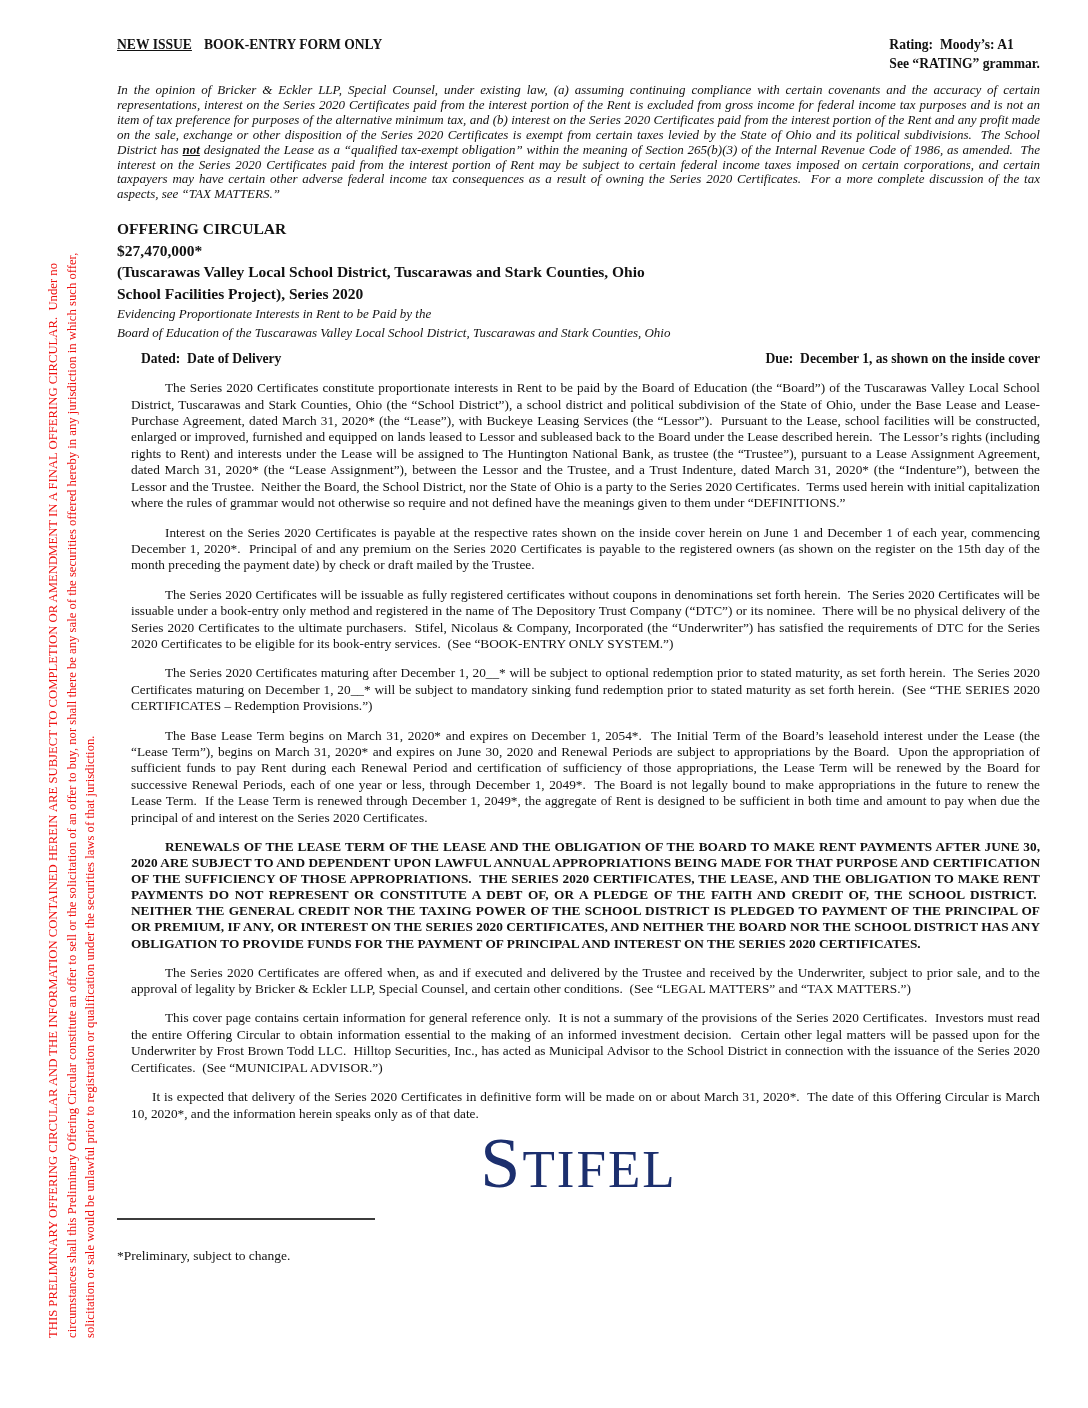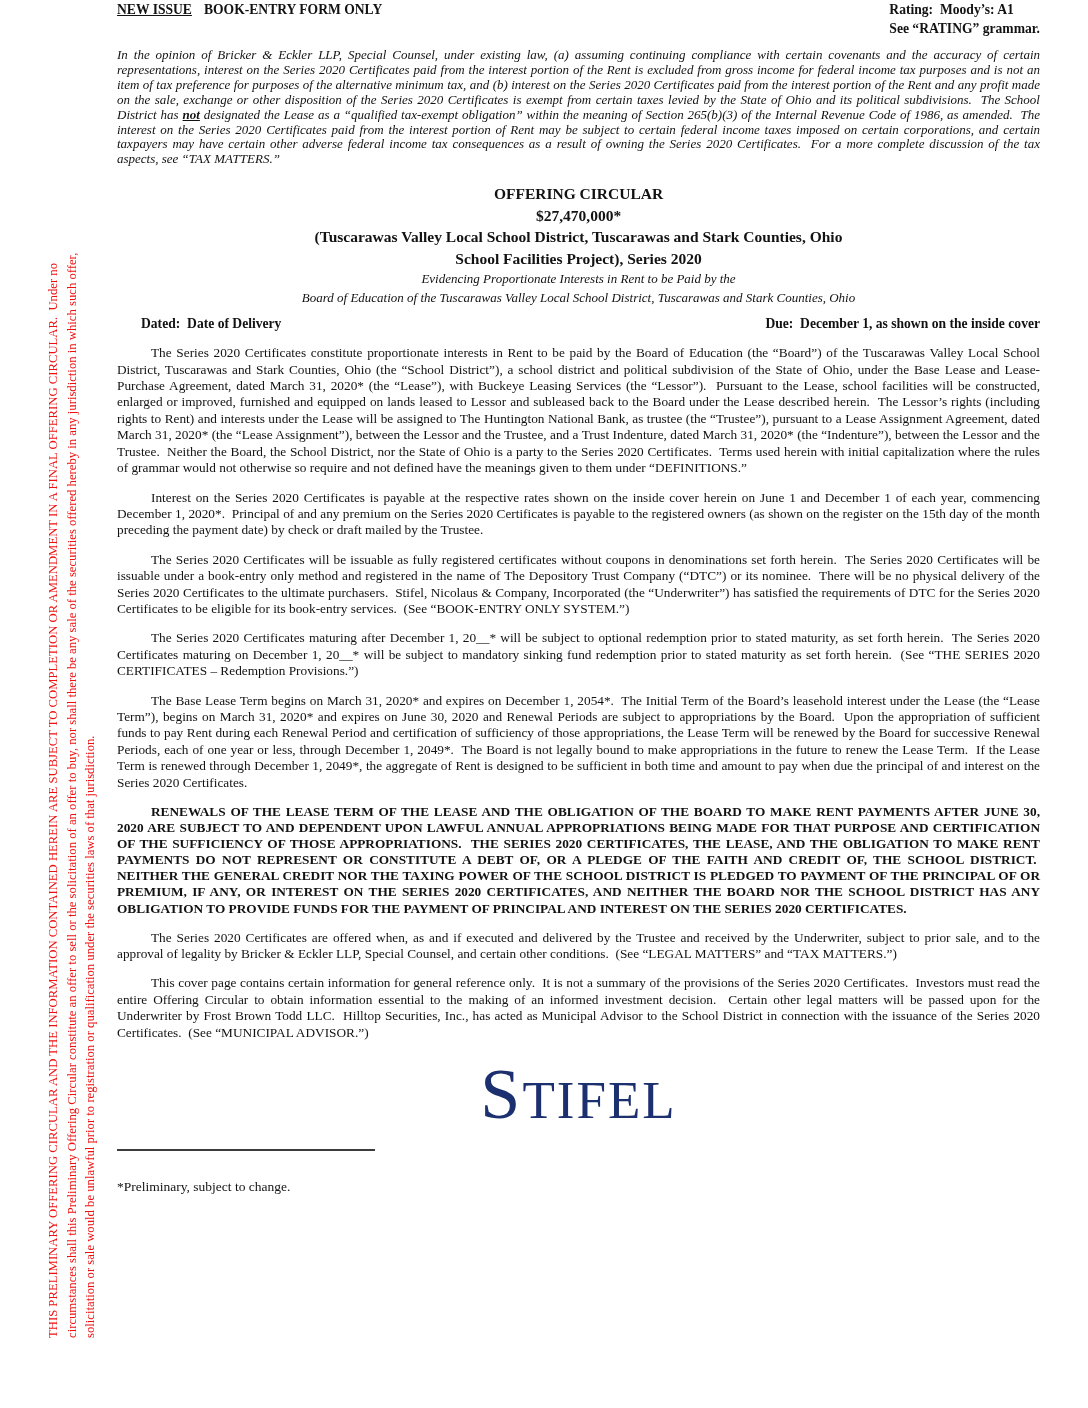--- a/index.html
+++ b/index.html
@@ -17,63 +17,64 @@
   .banner {
     margin-top:30px;
     text-align:center;
     font-weight:bold;
     font-size:17px;
     letter-spacing:.2px;
     color:var(--banner_red,#e80000);
   }
 
   .issue-row {
+    margin-top:35px;
     display:flex;
     justify-content:space-between;
     align-items:flex-start;
     font-weight:bold;
     font-size:13.6px;
     line-height:19px;
   }
   .issue-left .u { text-decoration:underline; }
   .issue-left .gap { display:inline-block; width:12px; }
   .rating-block { text-align:left; }
 
   .opinion {
     margin:10px 0 0 0;
     font-style:italic;
     font-size:13px;
     line-height:14.9px;
     text-align:justify;
   }
 
-  .title-block { margin-top:16px; text-align:center; }
+  .title-block { margin-top:16px; text-align:left; }
   .tb-b { font-weight:bold; font-size:15.5px; line-height:21.5px; }
   .tb-i { font-style:italic; font-size:13px; line-height:19px; }
 
   .dated-row {
     margin-top:9px;
     display:flex;
     justify-content:space-between;
     font-weight:bold;
     font-size:13.6px;
     margin-left:24px;
   }
 
   .body-p {
-    margin:13px 0 0 0;
+    margin:13px 0 0 14px;
     font-size:13.3px;
     line-height:16.4px;
     text-align:justify;
     text-indent:34px;
   }
   .body-p.caps { font-weight:bold; line-height:16.1px; }
   .body-p.last { text-indent:21px; }
 
-  .logo-wrap { margin-top:20px; text-align:center; }
+  .logo-wrap { margin-top:8px; text-align:center; }
   .logo-text {
     display:block;
     color:var(--logo_navy,#1c2f6e);
     font-family:"Liberation Serif", serif;
     font-size:53px;
     line-height:66px;
     letter-spacing:2px;
     font-weight:normal;
   }
   .logo-text::first-letter { font-size:72px; }
@@ -138,20 +139,21 @@
     </div>
 
     <p class="body-p">The Series 2020 Certificates constitute proportionate interests in Rent to be paid by the Board of Education (the “Board”) of the Tuscarawas Valley Local School District, Tuscarawas and Stark Counties, Ohio (the “School District”), a school district and political subdivision of the State of Ohio, under the Base Lease and Lease-Purchase Agreement, dated March 31, 2020* (the “Lease”), with Buckeye Leasing Services (the “Lessor”).&nbsp; Pursuant to the Lease, school facilities will be constructed, enlarged or improved, furnished and equipped on lands leased to Lessor and subleased back to the Board under the Lease described herein.&nbsp; The Lessor’s rights (including rights to Rent) and interests under the Lease will be assigned to The Huntington National Bank, as trustee (the “Trustee”), pursuant to a Lease Assignment Agreement, dated March 31, 2020* (the “Lease Assignment”), between the Lessor and the Trustee, and a Trust Indenture, dated March 31, 2020* (the “Indenture”), between the Lessor and the Trustee.&nbsp; Neither the Board, the School District, nor the State of Ohio is a party to the Series 2020 Certificates.&nbsp; Terms used herein with initial capitalization where the rules of grammar would not otherwise so require and not defined have the meanings given to them under “DEFINITIONS.”</p>
     <p class="body-p">Interest on the Series 2020 Certificates is payable at the respective rates shown on the inside cover herein on June 1 and December 1 of each year, commencing December 1, 2020*.&nbsp; Principal of and any premium on the Series 2020 Certificates is payable to the registered owners (as shown on the register on the 15th day of the month preceding the payment date) by check or draft mailed by the Trustee.</p>
     <p class="body-p">The Series 2020 Certificates will be issuable as fully registered certificates without coupons in denominations set forth herein.&nbsp; The Series 2020 Certificates will be issuable under a book-entry only method and registered in the name of The Depository Trust Company (“DTC”) or its nominee.&nbsp; There will be no physical delivery of the Series 2020 Certificates to the ultimate purchasers.&nbsp; Stifel, Nicolaus &amp; Company, Incorporated (the “Underwriter”) has satisfied the requirements of DTC for the Series 2020 Certificates to be eligible for its book-entry services.&nbsp; (See “BOOK-ENTRY ONLY SYSTEM.”)</p>
     <p class="body-p">The Series 2020 Certificates maturing after December 1, 20__* will be subject to optional redemption prior to stated maturity, as set forth herein.&nbsp; The Series 2020 Certificates maturing on December 1, 20__* will be subject to mandatory sinking fund redemption prior to stated maturity as set forth herein.&nbsp; (See “THE SERIES 2020 CERTIFICATES – Redemption Provisions.”)</p>
     <p class="body-p">The Base Lease Term begins on March 31, 2020* and expires on December 1, 2054*.&nbsp; The Initial Term of the Board’s leasehold interest under the Lease (the “Lease Term”), begins on March 31, 2020* and expires on June 30, 2020 and Renewal Periods are subject to appropriations by the Board.&nbsp; Upon the appropriation of sufficient funds to pay Rent during each Renewal Period and certification of sufficiency of those appropriations, the Lease Term will be renewed by the Board for successive Renewal Periods, each of one year or less, through December 1, 2049*.&nbsp; The Board is not legally bound to make appropriations in the future to renew the Lease Term.&nbsp; If the Lease Term is renewed through December 1, 2049*, the aggregate of Rent is designed to be sufficient in both time and amount to pay when due the principal of and interest on the Series 2020 Certificates.</p>
     <p class="body-p caps">RENEWALS OF THE LEASE TERM OF THE LEASE AND THE OBLIGATION OF THE BOARD TO MAKE RENT PAYMENTS AFTER JUNE 30, 2020 ARE SUBJECT TO AND DEPENDENT UPON LAWFUL ANNUAL APPROPRIATIONS BEING MADE FOR THAT PURPOSE AND CERTIFICATION OF THE SUFFICIENCY OF THOSE APPROPRIATIONS.&nbsp; THE SERIES 2020 CERTIFICATES, THE LEASE, AND THE OBLIGATION TO MAKE RENT PAYMENTS DO NOT REPRESENT OR CONSTITUTE A DEBT OF, OR A PLEDGE OF THE FAITH AND CREDIT OF, THE SCHOOL DISTRICT.&nbsp; NEITHER THE GENERAL CREDIT NOR THE TAXING POWER OF THE SCHOOL DISTRICT IS PLEDGED TO PAYMENT OF THE PRINCIPAL OF OR PREMIUM, IF ANY, OR INTEREST ON THE SERIES 2020 CERTIFICATES, AND NEITHER THE BOARD NOR THE SCHOOL DISTRICT HAS ANY OBLIGATION TO PROVIDE FUNDS FOR THE PAYMENT OF PRINCIPAL AND INTEREST ON THE SERIES 2020 CERTIFICATES.</p>
     <p class="body-p">The Series 2020 Certificates are offered when, as and if executed and delivered by the Trustee and received by the Underwriter, subject to prior sale, and to the approval of legality by Bricker &amp; Eckler LLP, Special Counsel, and certain other conditions.&nbsp; (See “LEGAL MATTERS” and “TAX MATTERS.”)</p>
     <p class="body-p">This cover page contains certain information for general reference only.&nbsp; It is not a summary of the provisions of the Series 2020 Certificates.&nbsp; Investors must read the entire Offering Circular to obtain information essential to the making of an informed investment decision.&nbsp; Certain other legal matters will be passed upon for the Underwriter by Frost Brown Todd LLC.&nbsp; Hilltop Securities, Inc., has acted as Municipal Advisor to the School District in connection with the issuance of the Series 2020 Certificates.&nbsp; (See “MUNICIPAL ADVISOR.”)</p>
+    <p class="body-p last">It is expected that delivery of the Series 2020 Certificates in definitive form will be made on or about March 31, 2020*.&nbsp; The date of this Offering Circular is March 10, 2020*, and the information herein speaks only as of that date.</p>
 
     <div class="logo-wrap">
       <span class="logo-text">STIFEL</span>
     </div>
 
     <div class="footnote-rule"></div>
     <p class="footnote">*Preliminary, subject to change.</p>
 
   </div>
 </div>

